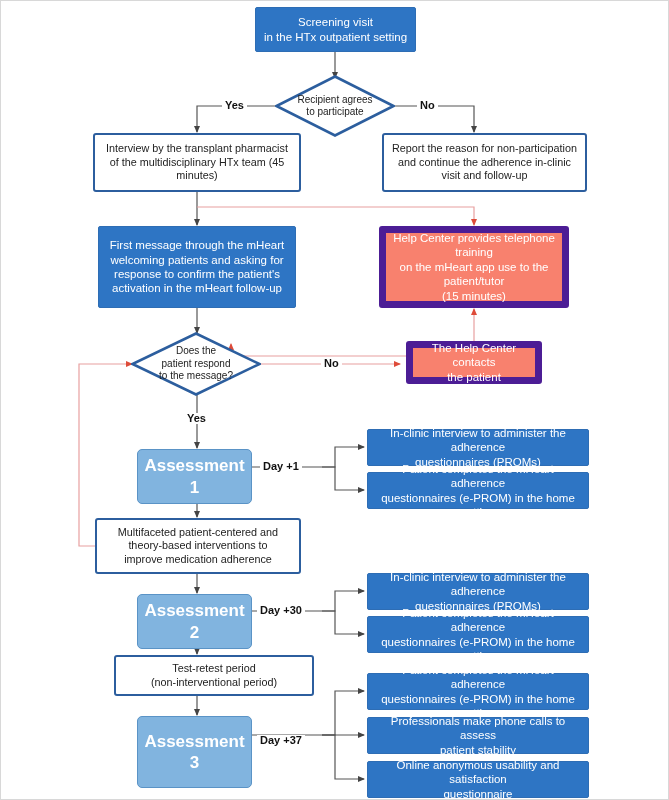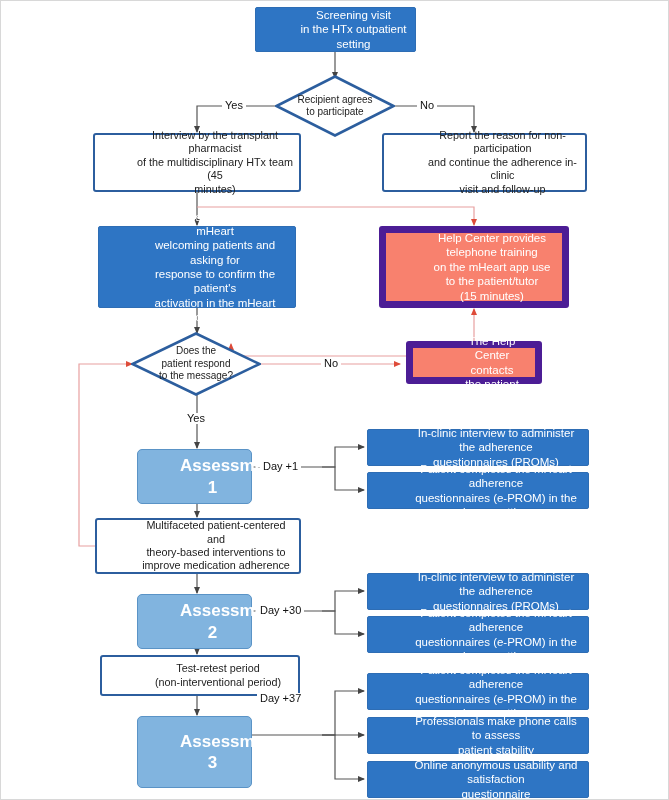--- a/index.html
+++ b/index.html
@@ -30,21 +30,20 @@
     pointer-events: none;
   }
   .node {
     position: absolute;
     box-sizing: border-box;
     display: flex;
     align-items: center;
     justify-content: center;
     text-align: center;
     line-height: 1.25;
-    padding-left: 36px;
   }
   .node span {
     display: block;
     width: 100%;
     padding: 0 6px;
     box-sizing: border-box;
     white-space: pre-line;
   }
 
   
@@ -101,21 +100,21 @@
     text-align: center;
     font-size: 10px;
     color: #222222;
     line-height: 1.25;
     white-space: pre-line;
   }
   
   .elabel {
     position: absolute;
     font-size: 11px;
-    font-weight: normal;
+    font-weight: bold;
     color: #111111;
     background: #ffffff;
     padding: 0 3px;
     white-space: nowrap;
     line-height: 1;
     text-align: center;
   }
 </style>
 </head>
 <body>
@@ -270,29 +269,29 @@
 
   <div class="node b-blue" style="left:366px; top:572px; width:222px; height:37px;">
     <span>In-clinic interview to administer the adherence
 questionnaires (PROMs)</span>
   </div>
   <div class="node b-blue" style="left:366px; top:615px; width:222px; height:37px;">
     <span>Patient completes the mHeart adherence
 questionnaires (e-PROM) in the home setting</span>
   </div>
 
-  <div class="node b-white" style="left:99px; top:654px; width:200px; height:41px;">
+  <div class="node b-white" style="left:113px; top:654px; width:200px; height:41px;">
     <span>Test-retest period
 (non-interventional period)</span>
   </div>
 
   <div class="node b-lightblue" style="left:136px; top:715px; width:115px; height:72px;">
     <span>Assessment 3</span>
   </div>
-  <div class="elabel" style="left:256px; top:692px;">Day +37</div>
+  <div class="elabel" style="left:256px; top:734px;">Day +37</div>
 
   <div class="node b-blue" style="left:366px; top:672px; width:222px; height:37px;">
     <span>Patient completes the mHeart adherence
 questionnaires (e-PROM) in the home setting</span>
   </div>
   <div class="node b-blue" style="left:366px; top:760px; width:222px; height:37px;">
     <span>Online anonymous usability and satisfaction
 questionnaire</span>
   </div>
   <div class="node b-blue" style="left:366px; top:716px; width:222px; height:37px;">

